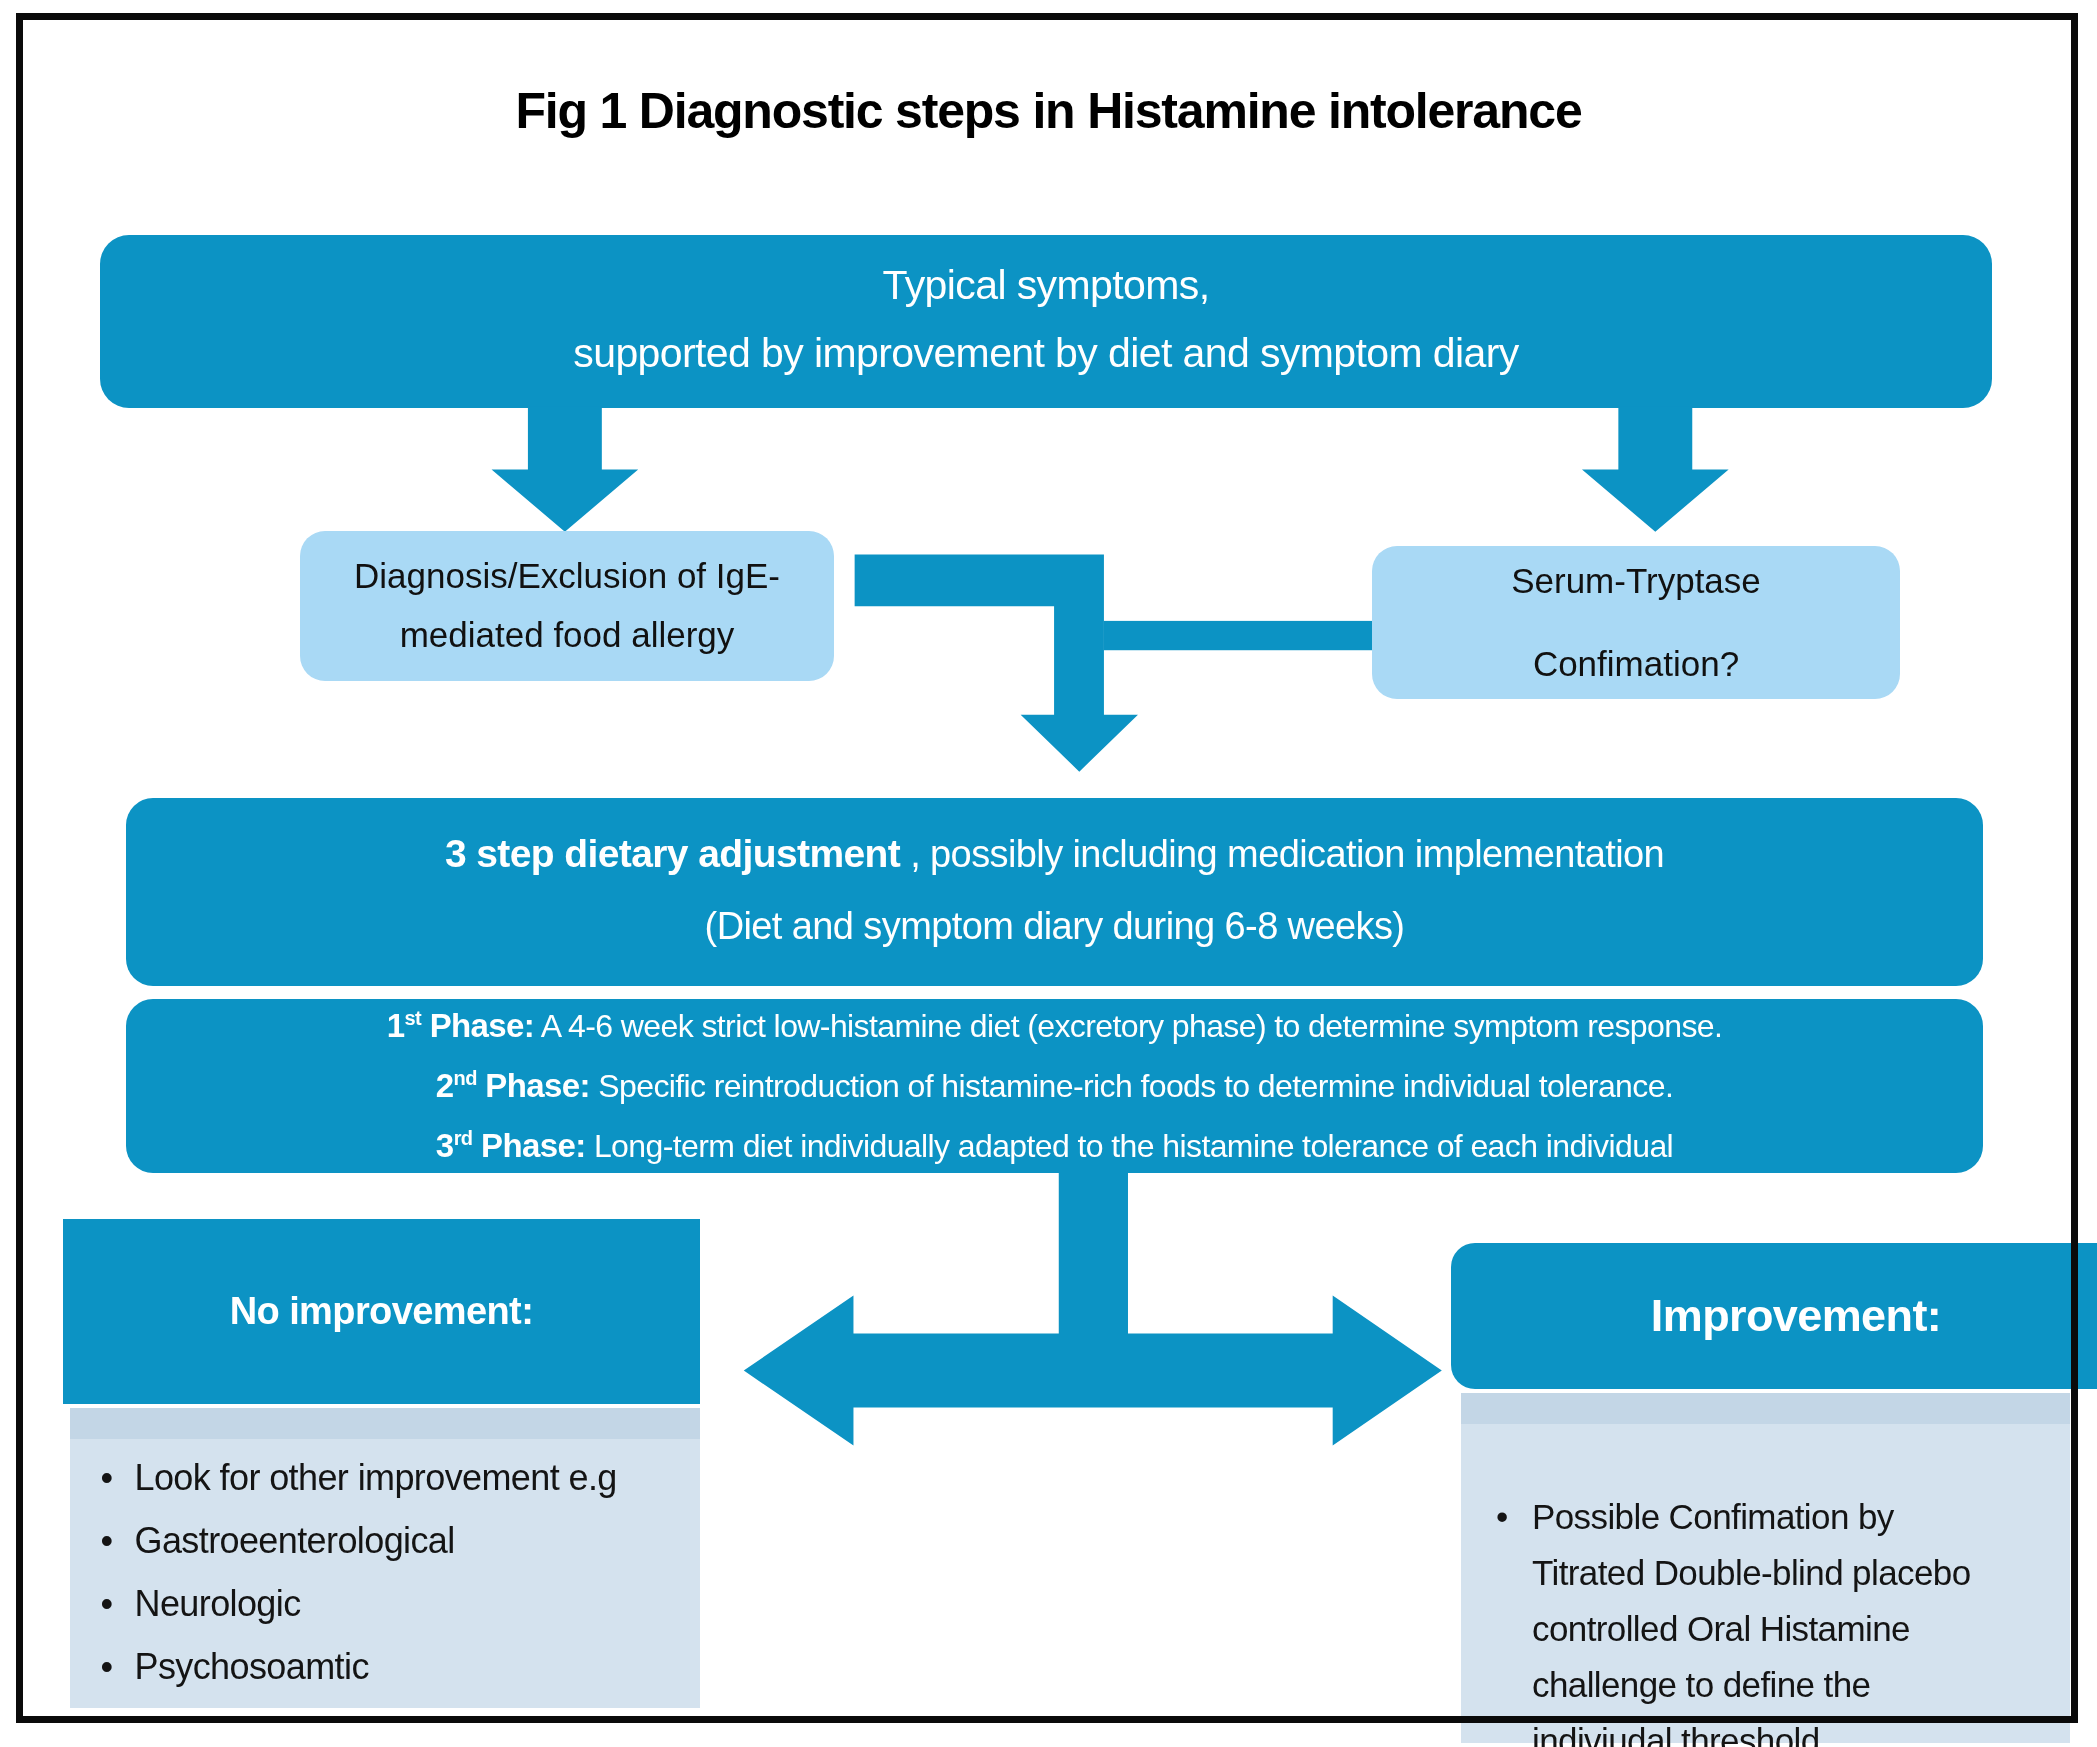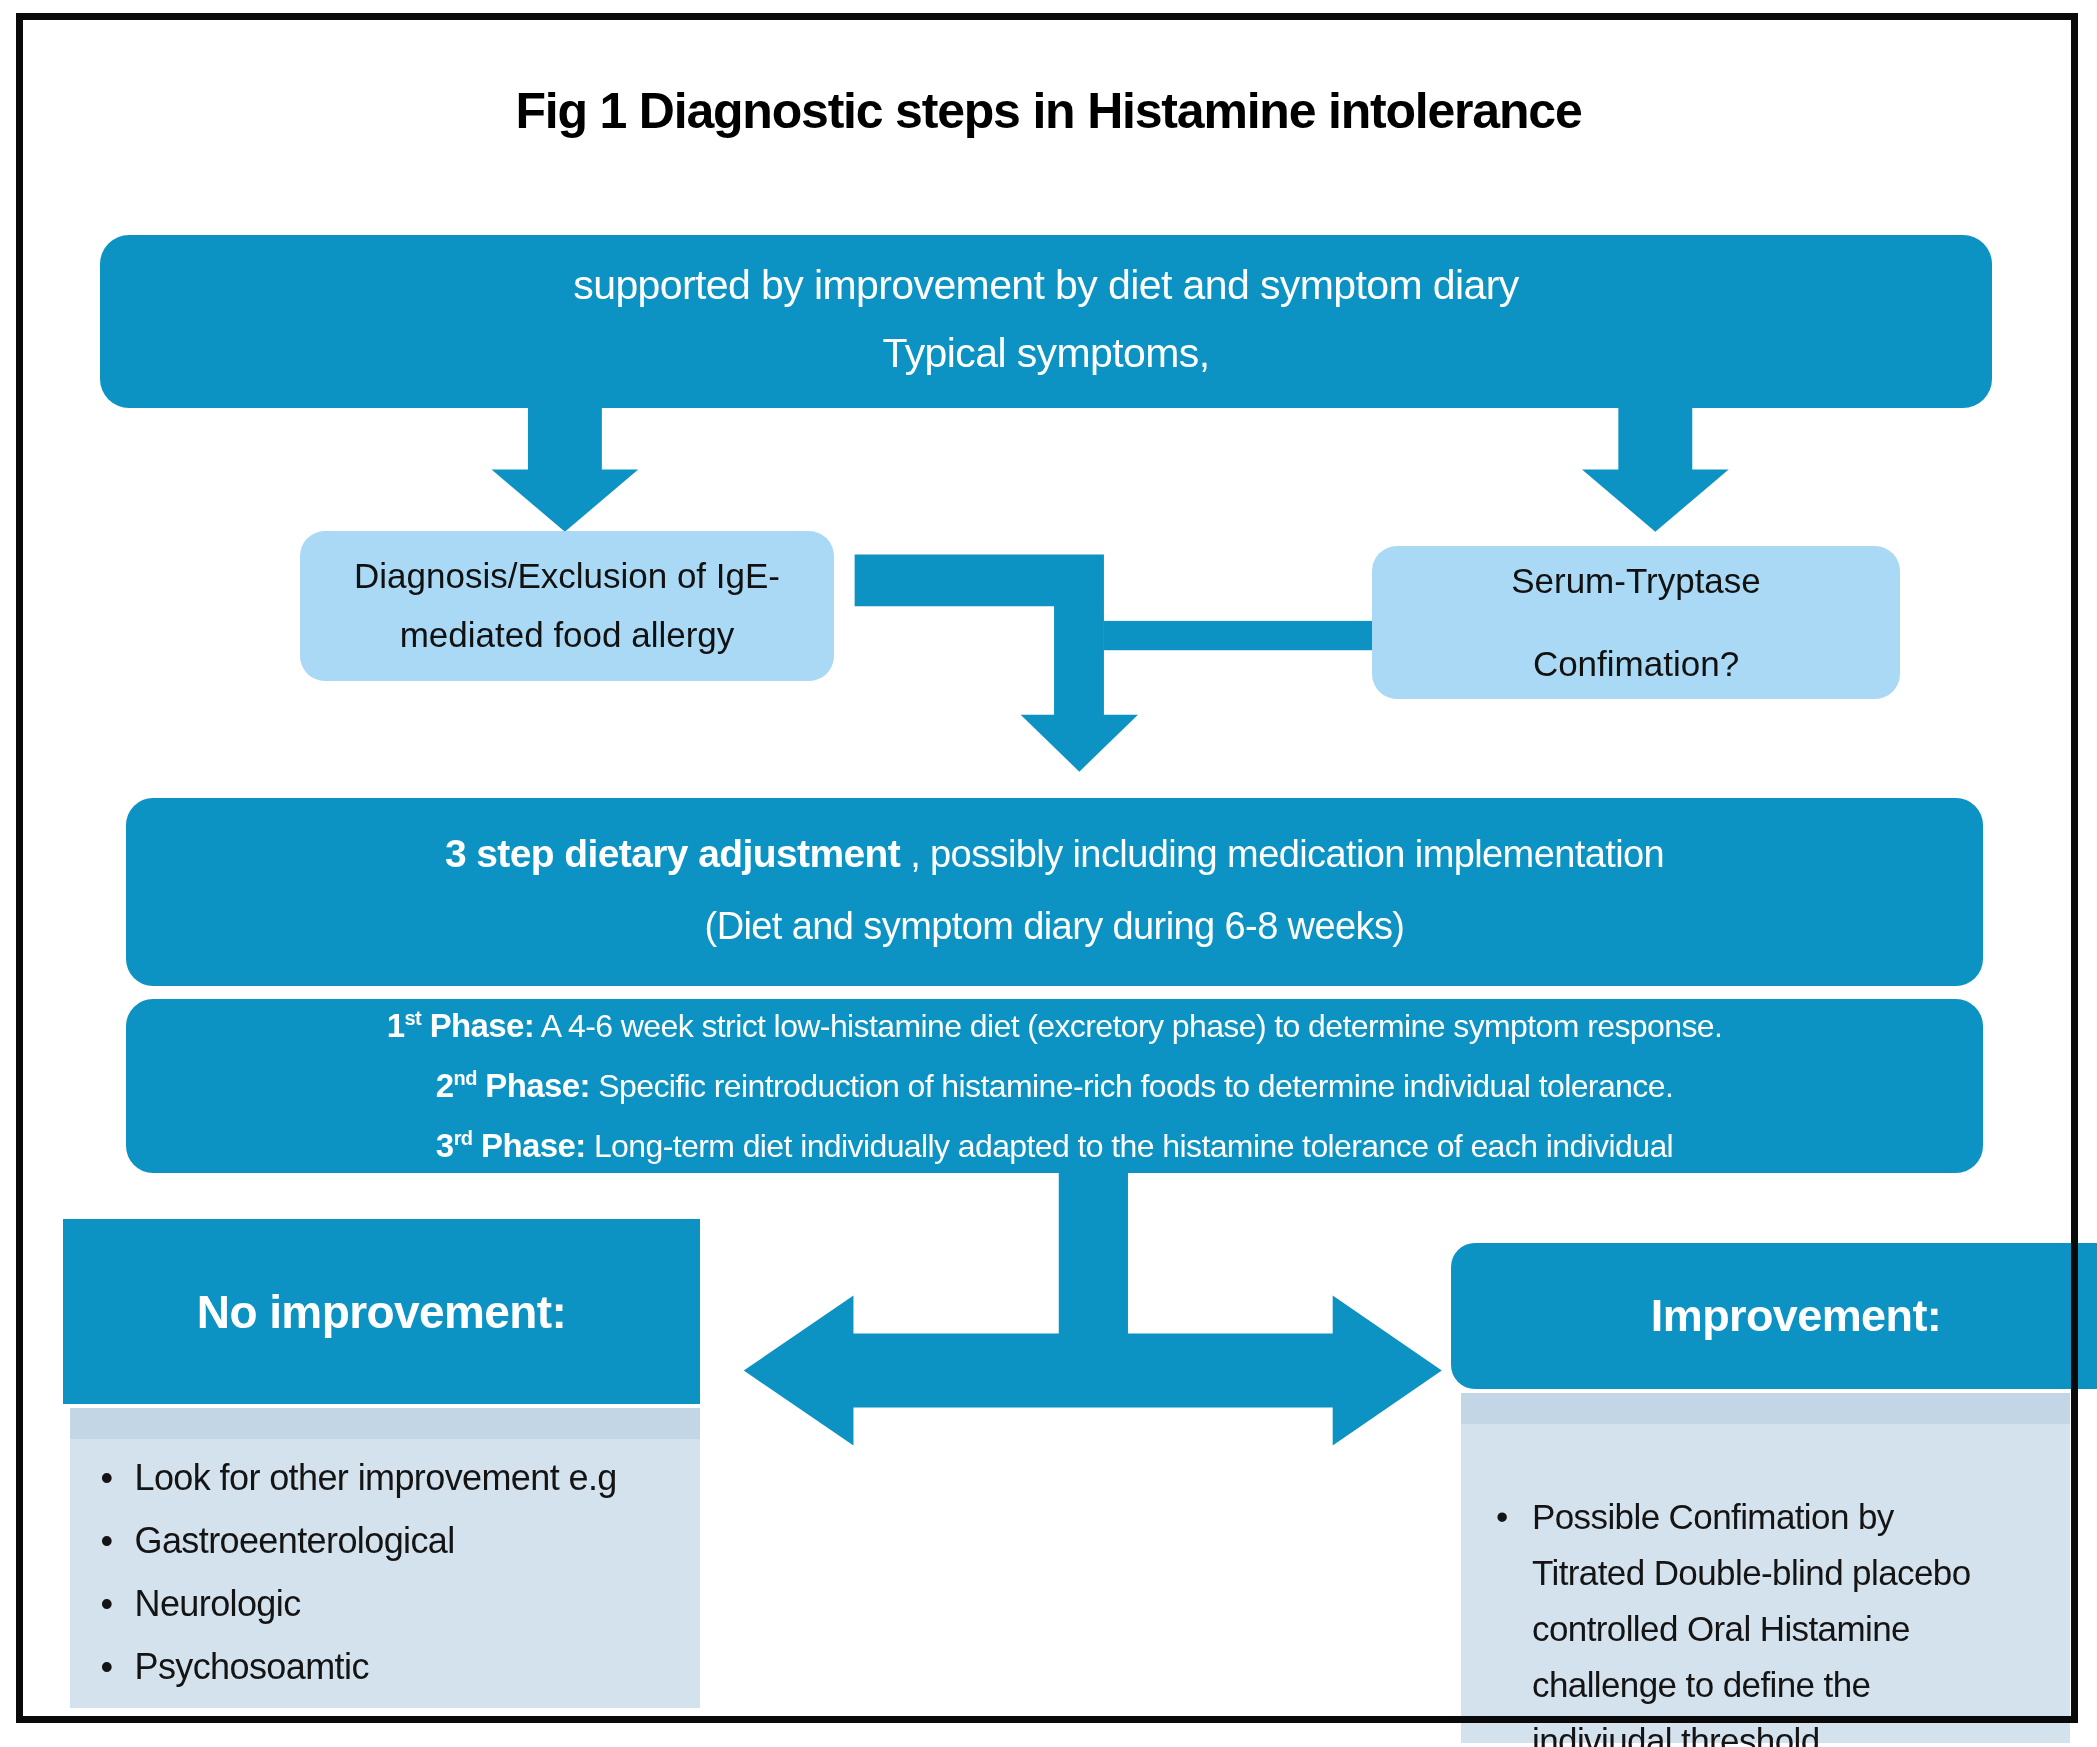--- a/index.html
+++ b/index.html
@@ -47,21 +47,21 @@
   .dietary{left:126px;top:798px;width:1857px;height:188px;border-radius:27px;font-size:38px;padding:20px 0 23.5px 0;letter-spacing:-0.6px;}
   .dietary .b{font-weight:bold;font-size:39px;}
   .phases{left:126px;top:999px;width:1857px;height:174px;border-radius:27px;font-size:32px;justify-content:center;gap:22px;padding:1px 0;letter-spacing:-0.6px;}
   .phase-line b{font-weight:bold;font-size:33px;}
   .phase-line sup{font-weight:bold;font-size:20px;vertical-align:super;}
   .hdr{
     background:var(--teal);color:#fff;font-weight:bold;
     display:flex;align-items:center;justify-content:center;text-align:center;
     letter-spacing:-0.6px;
   }
-  .no-imp-hdr{left:63px;top:1219px;width:637px;height:185px;font-size:46px;}
+  .no-imp-hdr{left:63px;top:1219px;width:637px;height:185px;font-size:38px;}
   .imp-hdr{left:1451px;top:1243px;width:690px;height:146px;font-size:45px;border-radius:24px;}
   .listbox{
     background:var(--pale);
     z-index:1;
   }
   .listbox::before{
     content:"";position:absolute;left:0;top:0;width:100%;height:30.5px;
     background:var(--band);
   }
   .no-imp-list{left:70px;top:1408px;width:630px;height:300px;}
@@ -84,22 +84,22 @@
   .arrow-fill{fill:var(--teal);}
 </style>
 </head>
 <body>
 
 <div class="frame"></div>
 
 <div class="title">Fig 1 Diagnostic steps in Histamine intolerance</div>
 
 <div class="box teal-round symptoms">
+  <div>Typical symptoms,</div>
   <div>supported by improvement by diet and symptom diary</div>
-  <div>Typical symptoms,</div>
 </div>
 
 <svg class="overlay" width="2097" height="1748" viewBox="0 0 3575 2979">
   <polygon class="arrow-fill" points="900,692 1026,692 1026,800 1088,800 963,906 838,800 900,800"></polygon>
   <polygon class="arrow-fill" points="2759,692 2885,692 2885,800 2947,800 2822,906 2697,800 2759,800"></polygon>
   <polygon class="arrow-fill" points="1457,945 1882,945 1882,1218 1940,1218 1840,1315 1740,1218 1797,1218 1797,1033 1457,1033"></polygon>
   <rect class="arrow-fill" x="1882" y="1058" width="468" height="50"></rect>
   <rect class="arrow-fill" x="1805" y="1996" width="118" height="290"></rect>
   <polygon class="arrow-fill" points="1268,2336 1455,2208 1455,2273 2272,2273 2272,2208 2458,2336 2272,2464 2272,2399 1455,2399 1455,2464"></polygon>
 </svg>

